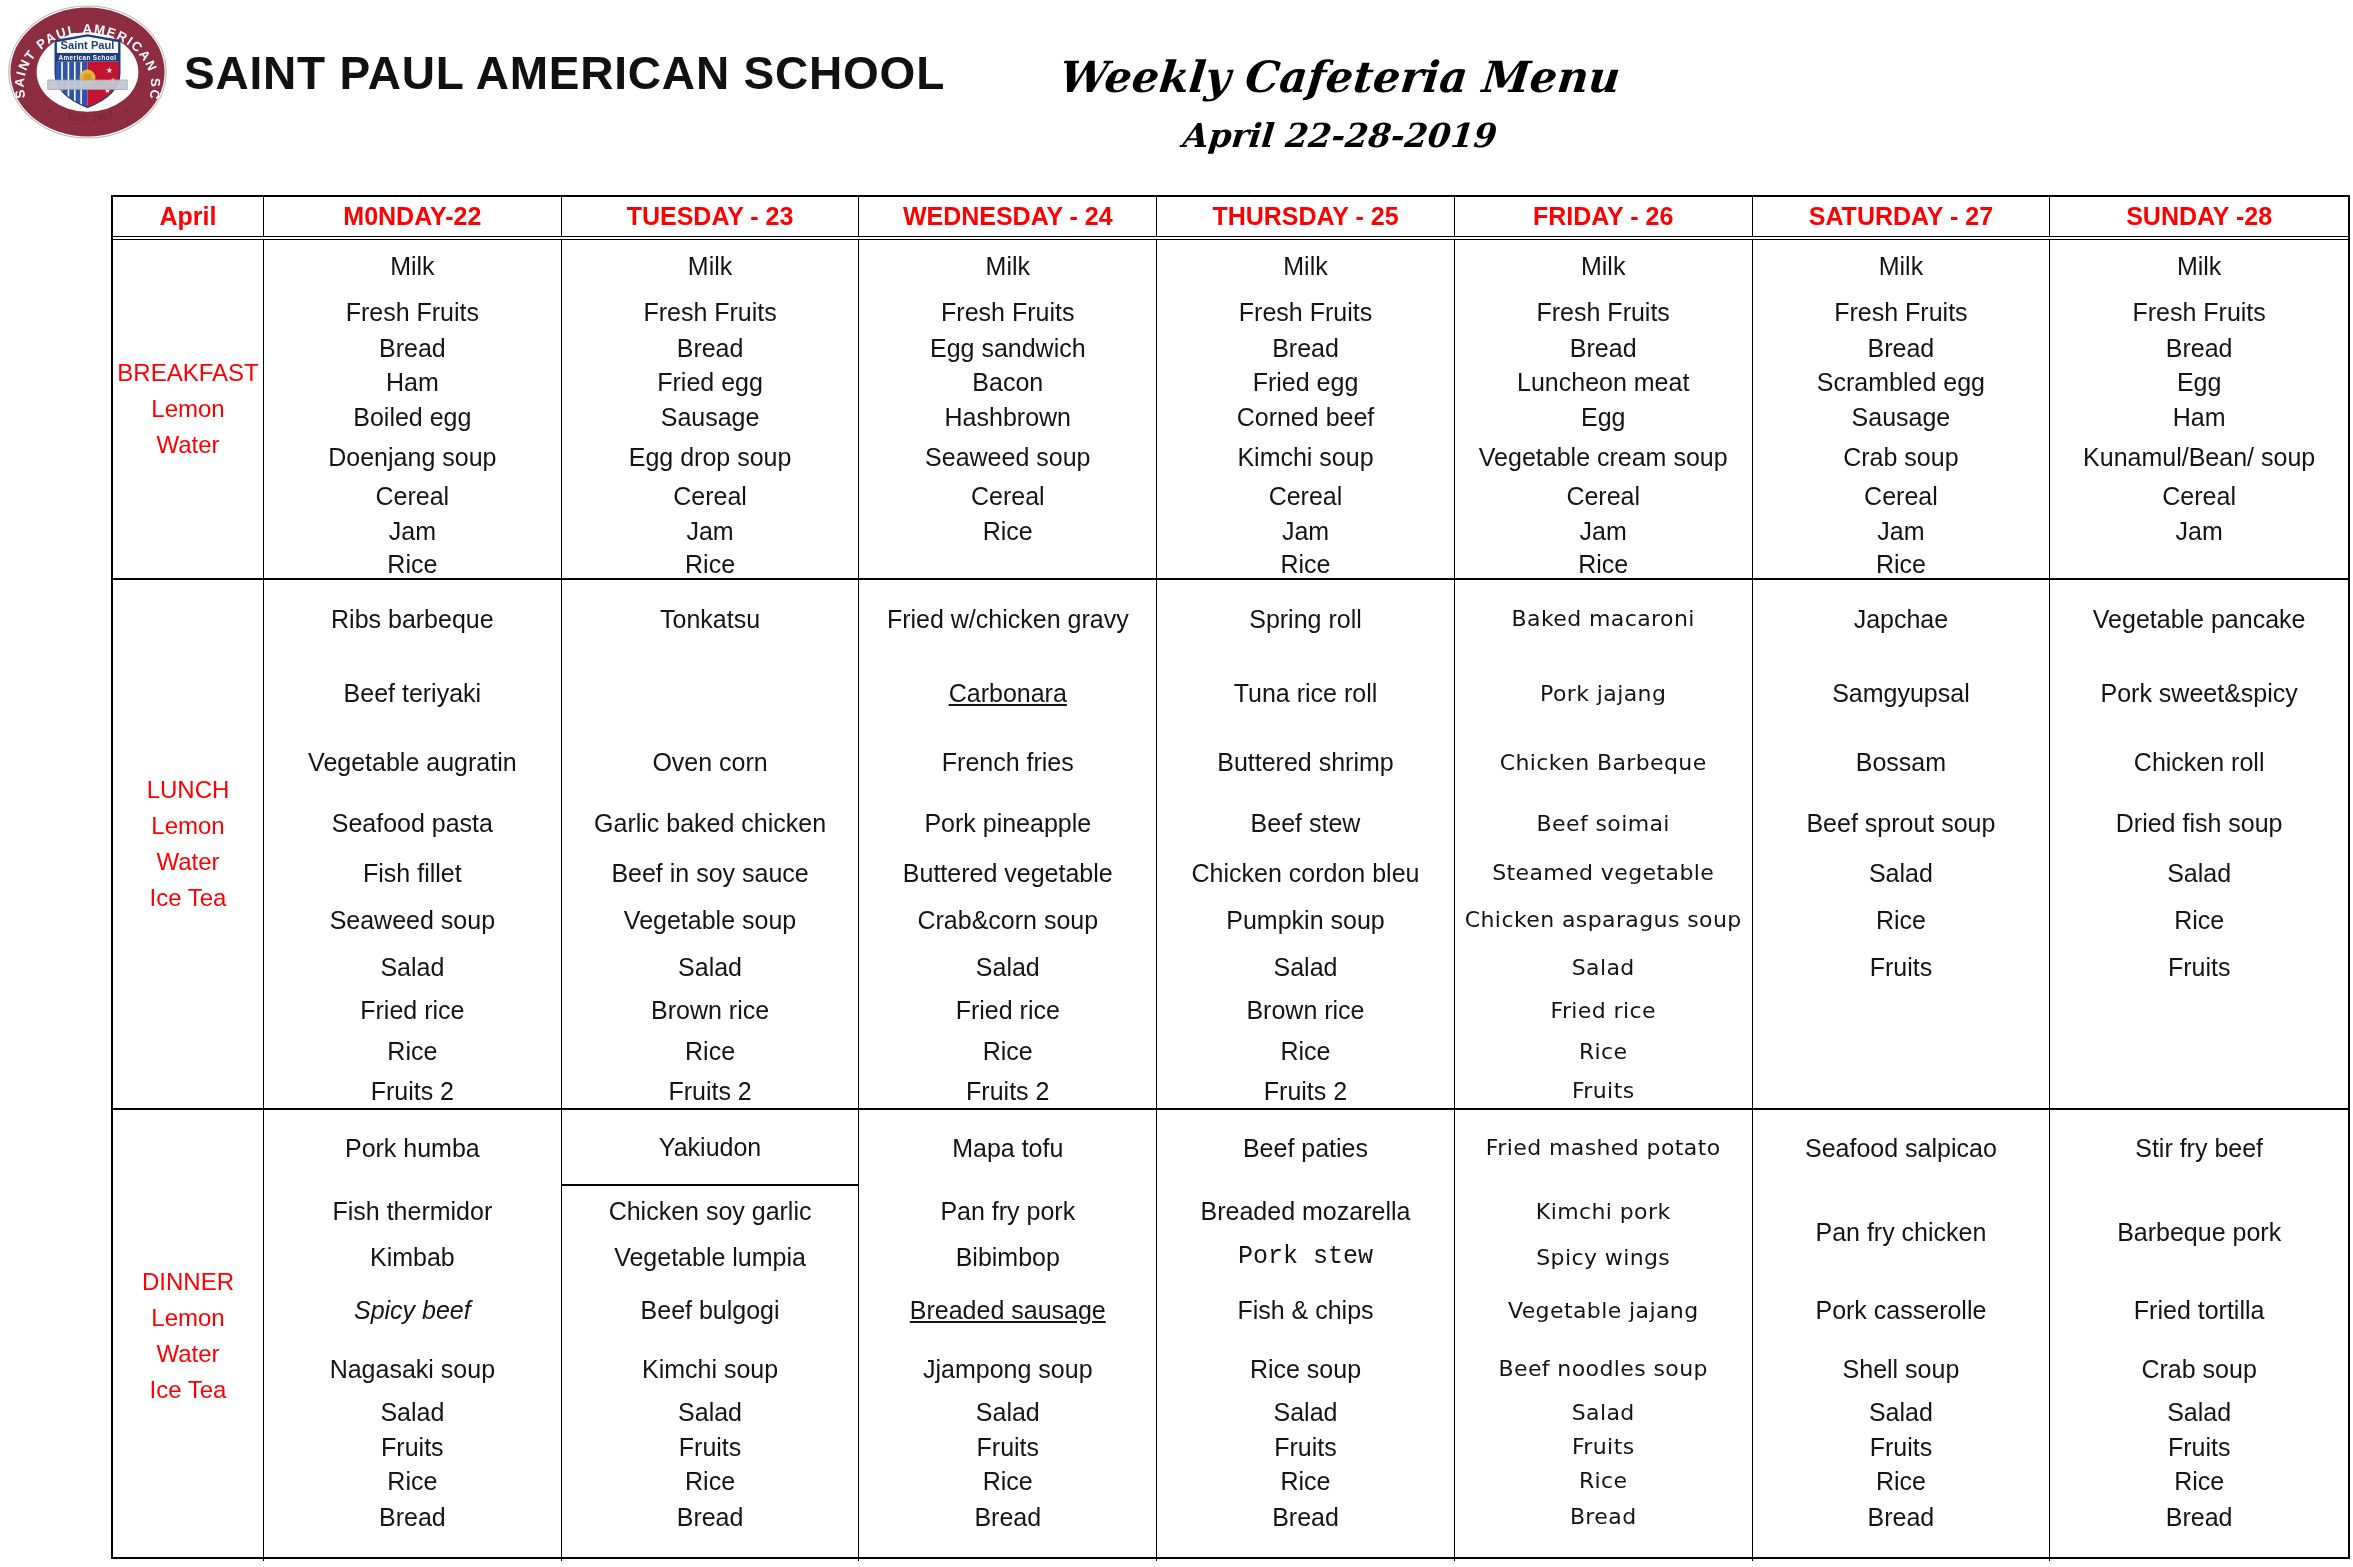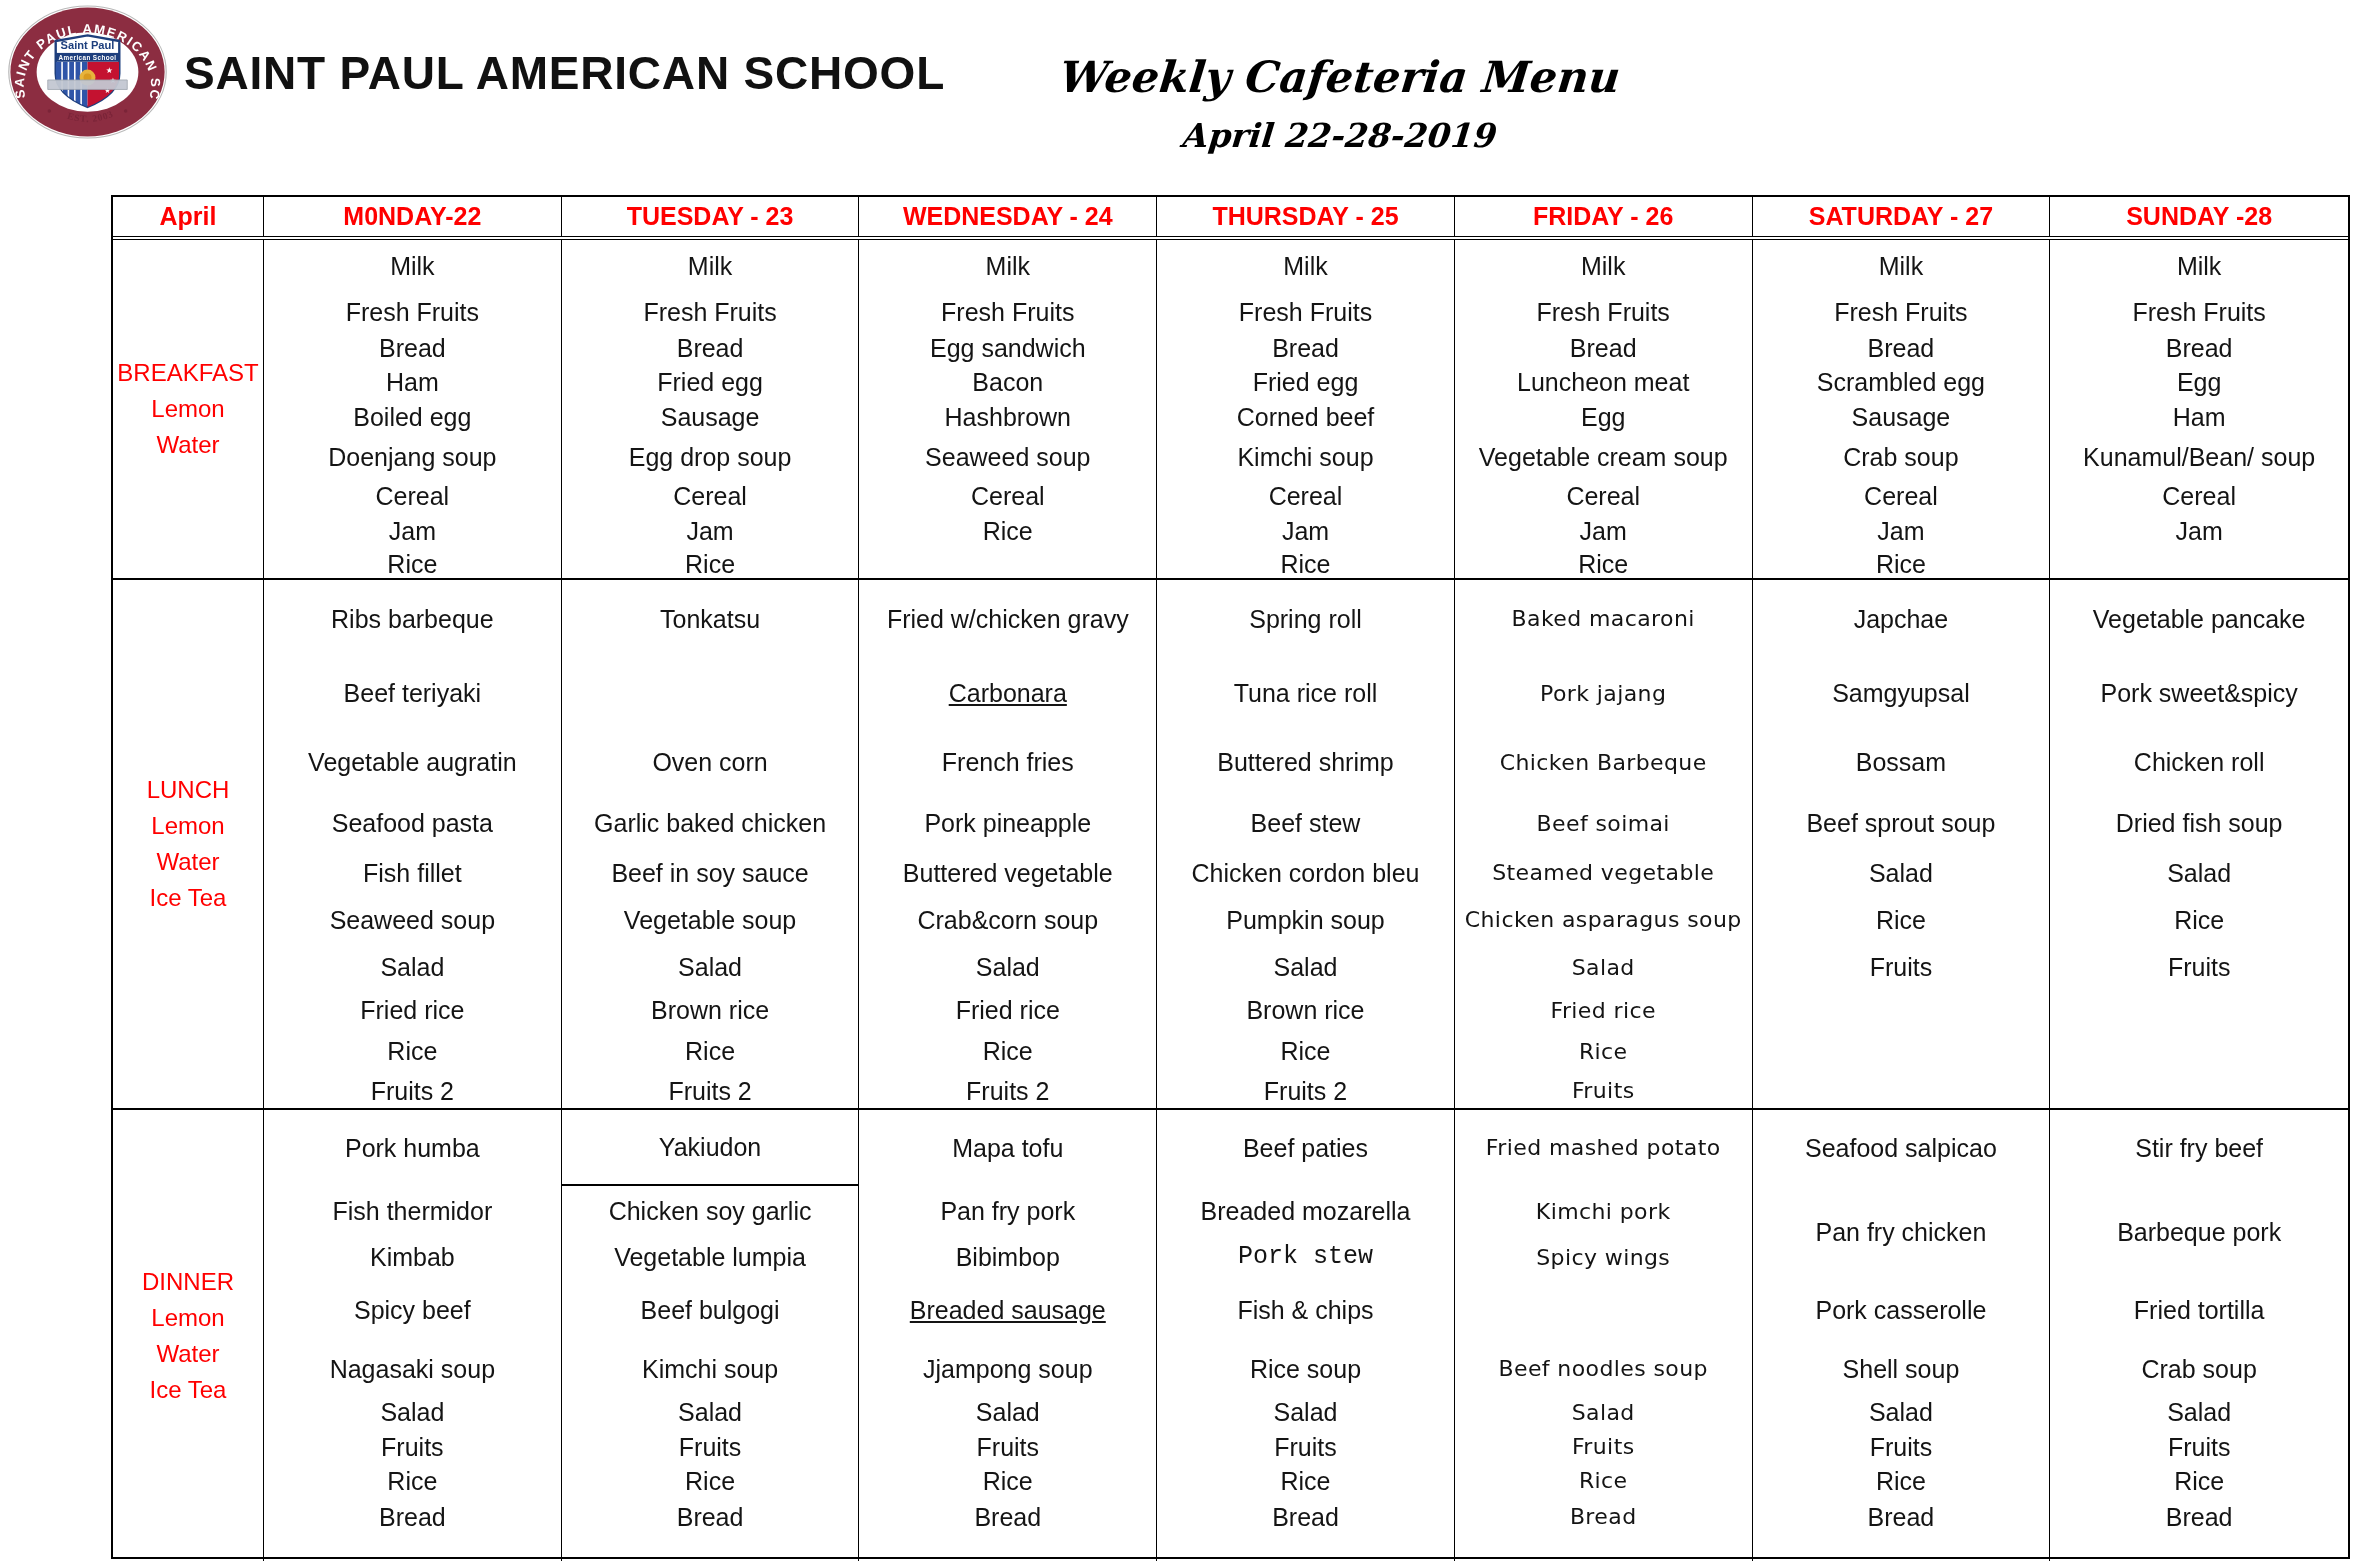--- a/index.html
+++ b/index.html
@@ -284,21 +284,21 @@
         <div class="cell label-cell">
           <div>DINNER</div>
           <div>Lemon</div>
           <div>Water</div>
           <div>Ice Tea</div>
         </div>
         <div class="cell day-cell">
           <div class="item" style="grid-row: 1;">Pork humba</div>
           <div class="item" style="grid-row: 2;">Fish thermidor</div>
           <div class="item" style="grid-row: 3;">Kimbab</div>
-          <div class="item" style="grid-row: 4;">Spicy beef</div>
+          <div class="item" style="grid-row: 4; font-style: italic;">Spicy beef</div>
           <div class="item" style="grid-row: 5;">Nagasaki soup</div>
           <div class="item" style="grid-row: 6;">Salad</div>
           <div class="item" style="grid-row: 7;">Fruits</div>
           <div class="item" style="grid-row: 8;">Rice</div>
           <div class="item" style="grid-row: 9;">Bread</div>
         </div>
         <div class="cell day-cell">
           <div class="item split-bottom" style="grid-row: 1;">Yakiudon</div>
           <div class="item" style="grid-row: 2;">Chicken soy garlic</div>
           <div class="item" style="grid-row: 3;">Vegetable lumpia</div>
@@ -328,20 +328,21 @@
           <div class="item" style="grid-row: 5;">Rice soup</div>
           <div class="item" style="grid-row: 6;">Salad</div>
           <div class="item" style="grid-row: 7;">Fruits</div>
           <div class="item" style="grid-row: 8;">Rice</div>
           <div class="item" style="grid-row: 9;">Bread</div>
         </div>
         <div class="cell day-cell wide-font">
           <div class="item" style="grid-row: 1;">Fried mashed potato</div>
           <div class="item" style="grid-row: 2;">Kimchi pork</div>
           <div class="item" style="grid-row: 3;">Spicy wings</div>
+          <div class="item" style="grid-row: 4;">Vegetable jajang</div>
           <div class="item" style="grid-row: 5;">Beef noodles soup</div>
           <div class="item" style="grid-row: 6;">Salad</div>
           <div class="item" style="grid-row: 7;">Fruits</div>
           <div class="item" style="grid-row: 8;">Rice</div>
           <div class="item" style="grid-row: 9;">Bread</div>
         </div>
         <div class="cell day-cell">
           <div class="item" style="grid-row: 1;">Seafood salpicao</div>
           <div class="item" style="grid-row: 4;">Pork casserolle</div>
           <div class="item" style="grid-row: 2 / span 2;">Pan fry chicken</div>

